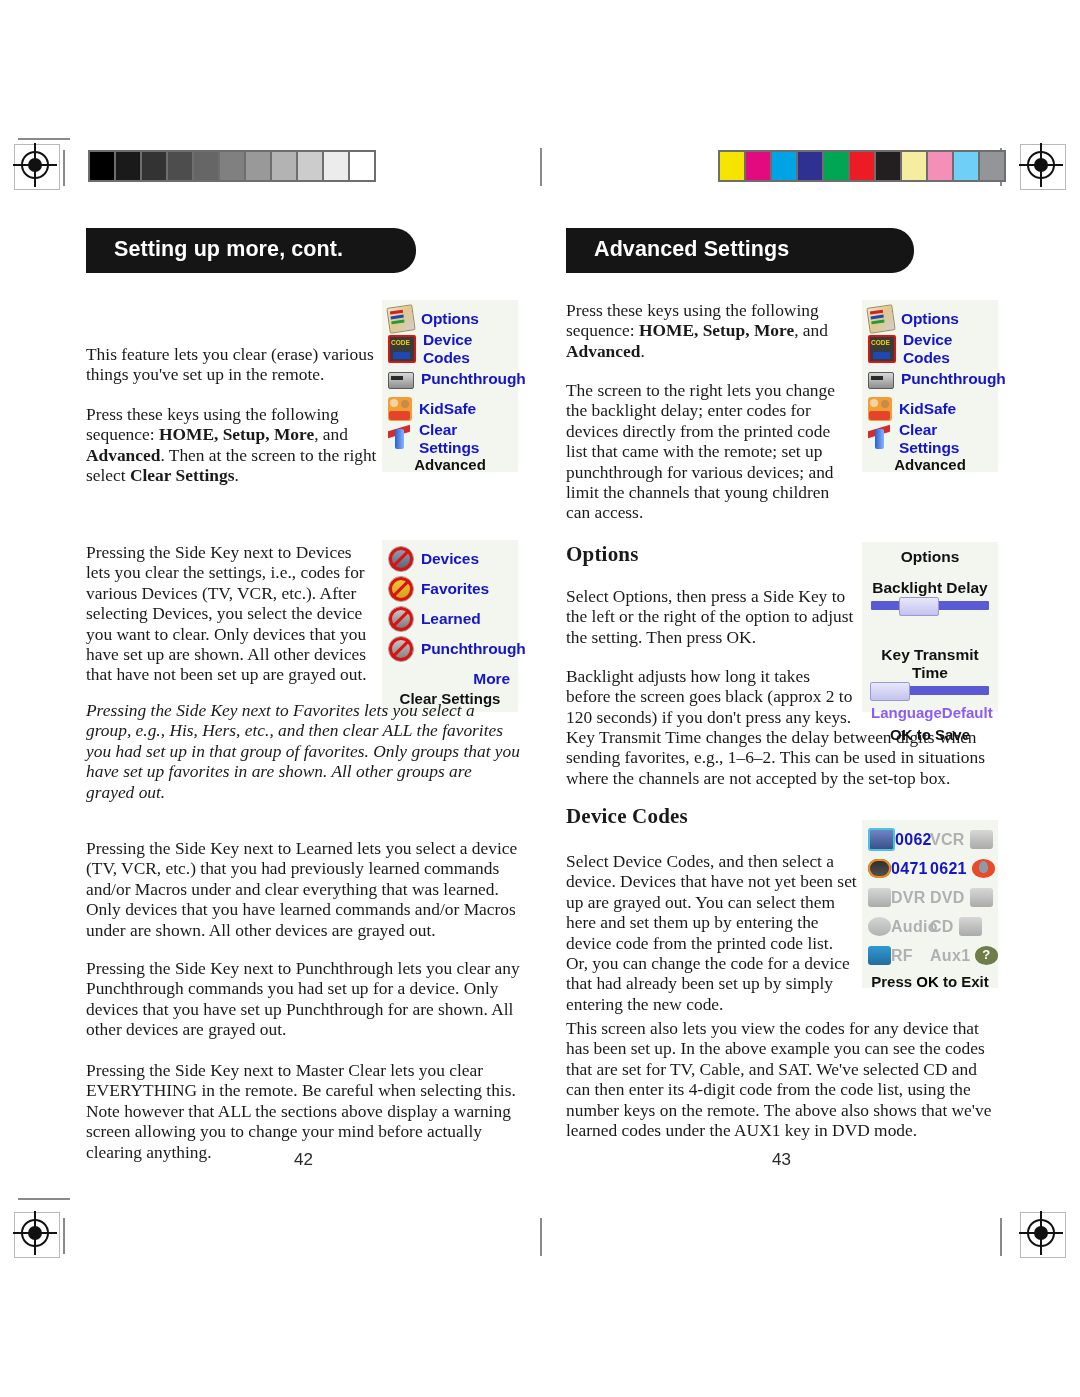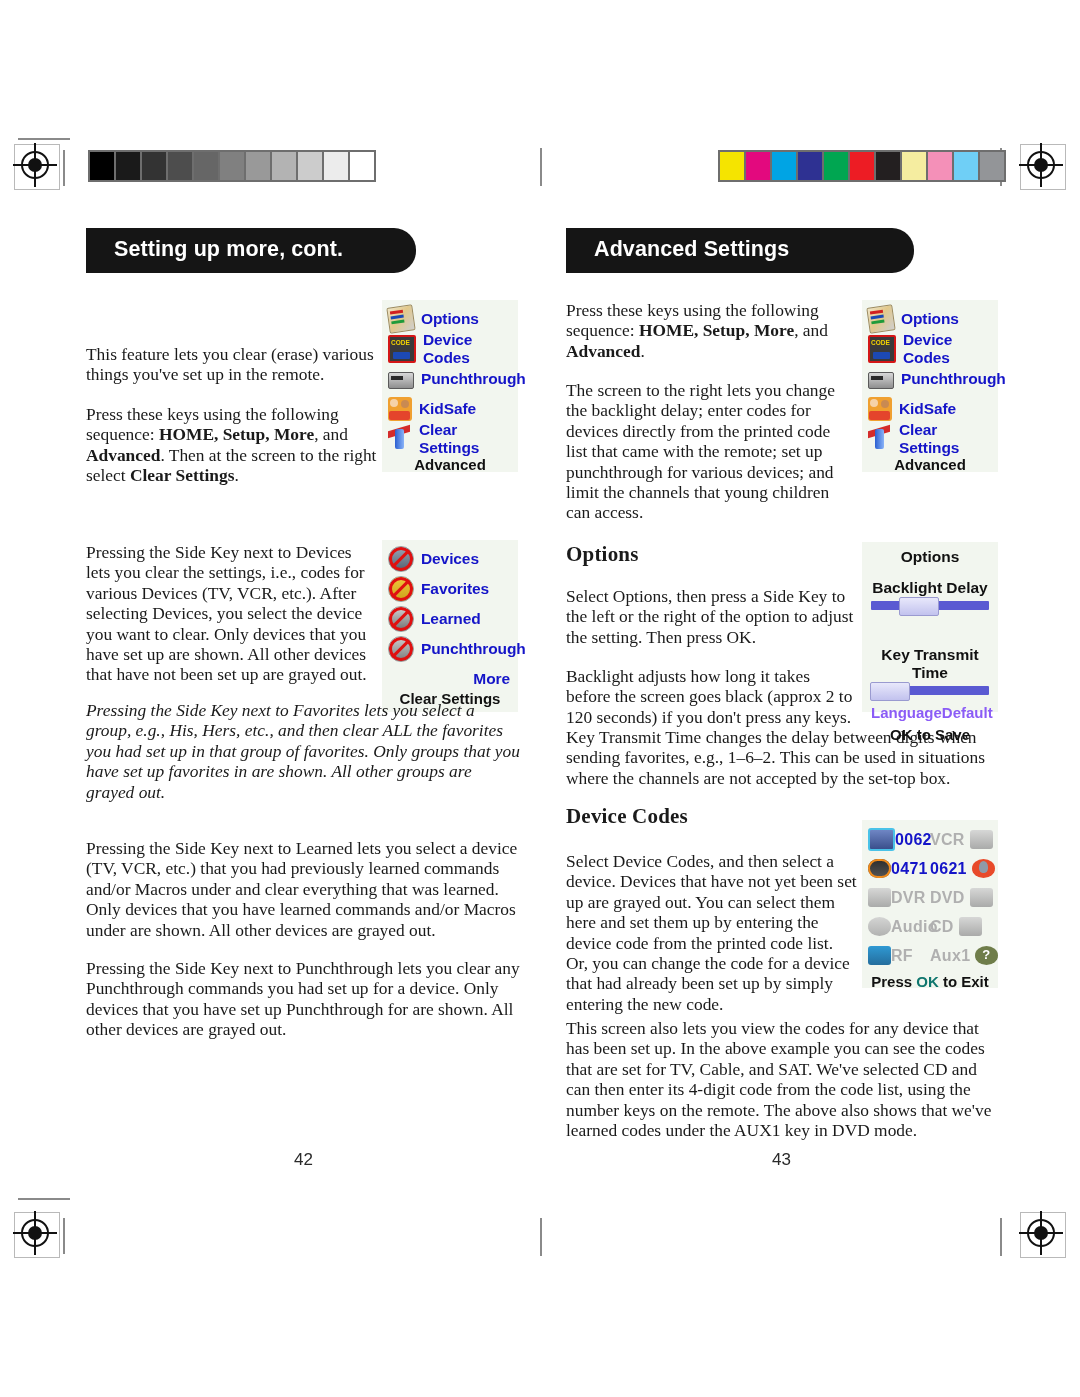--- a/index.html
+++ b/index.html
@@ -145,21 +145,21 @@
   .dv-sat{background:#e84a2a;border-radius:50%;}
   .dv-sat:after{content:"";position:absolute;left:7px;top:2px;width:9px;height:12px;
      background:#8f9aa8;border-radius:50% 50% 40% 40%;}
   .dv-gray{background:linear-gradient(#d2d2d2,#9d9d9d);border-radius:3px;opacity:.85;}
   .dv-gray2{background:linear-gradient(#cfcfcf,#a6a6a6);border-radius:50%;opacity:.85;}
   .dv-rf{background:linear-gradient(#1a8fd0,#0d5e94);border-radius:3px;opacity:.9;}
   .dv-aux{background:#6f7d4a;border-radius:50%;}
   .dv-aux:after{content:"?";position:absolute;left:7px;top:1px;font-size:13px;color:#fff;
      font-family:"Liberation Sans",sans-serif;font-weight:bold;}
   .dc-foot{text-align:center;font-size:15px;font-weight:bold;color:#111;margin-top:3px;}
-  .dc-foot b{color:#0f766e;}
+  .dc-foot b{color:#000000;}
 
   .pagenum{
     position:absolute;font-family:"Liberation Sans", sans-serif;
     font-size:17px;color:#2a2a2a;
   }
   .bold{font-weight:bold;}
 </style>
 </head>
 <body>
 
@@ -298,20 +298,21 @@
     </div>
     <div style="text-align:right;padding-right:2px;margin-top:6px;">
       <span class="label">More</span>
     </div>
     <div class="foot">Clear Settings</div>
   </div>
 
   <p class="body" style="position:absolute;left:86px;top:700px;width:438px;font-style:italic;">Pressing the Side Key next to Favorites lets you select a group, e.g., His, Hers, etc., and then clear ALL the favorites you had set up in that group of favorites. Only groups that you have set up favorites in are shown. All other groups are grayed out.</p>
   <p class="body" style="position:absolute;left:86px;top:838px;width:438px;">Pressing the Side Key next to Learned lets you select a device (TV, VCR, etc.) that you had previously learned commands and/or Macros under and clear everything that was learned. Only devices that you have learned commands and/or Macros under are shown. All other devices are grayed out.</p>
   <p class="body" style="position:absolute;left:86px;top:958px;width:438px;">Pressing the Side Key next to Punchthrough lets you clear any Punchthrough commands you had set up for a device. Only devices that you have set up Punchthrough for are shown. All other devices are grayed out.</p>
+  <p class="body" style="position:absolute;left:86px;top:1060px;width:438px;">Pressing the Side Key next to Master Clear lets you clear EVERYTHING in the remote. Be careful when selecting this. Note however that ALL the sections above display a warning screen allowing you to change your mind before actually clearing anything.</p>
 
   <div class="pagenum" style="left:294px;top:1150px;">42</div>
 
   <div class="col col-right">
     <div class="banner wide">Advanced Settings</div>
   </div>
 
   <p class="body" style="position:absolute;left:566px;top:300px;width:292px;">
     <span>Press these keys using the following sequence: </span><span class="bold">HOME, Setup, More</span><span>, and </span><span class="bold">Advanced</span><span>.</span>
   </p>

